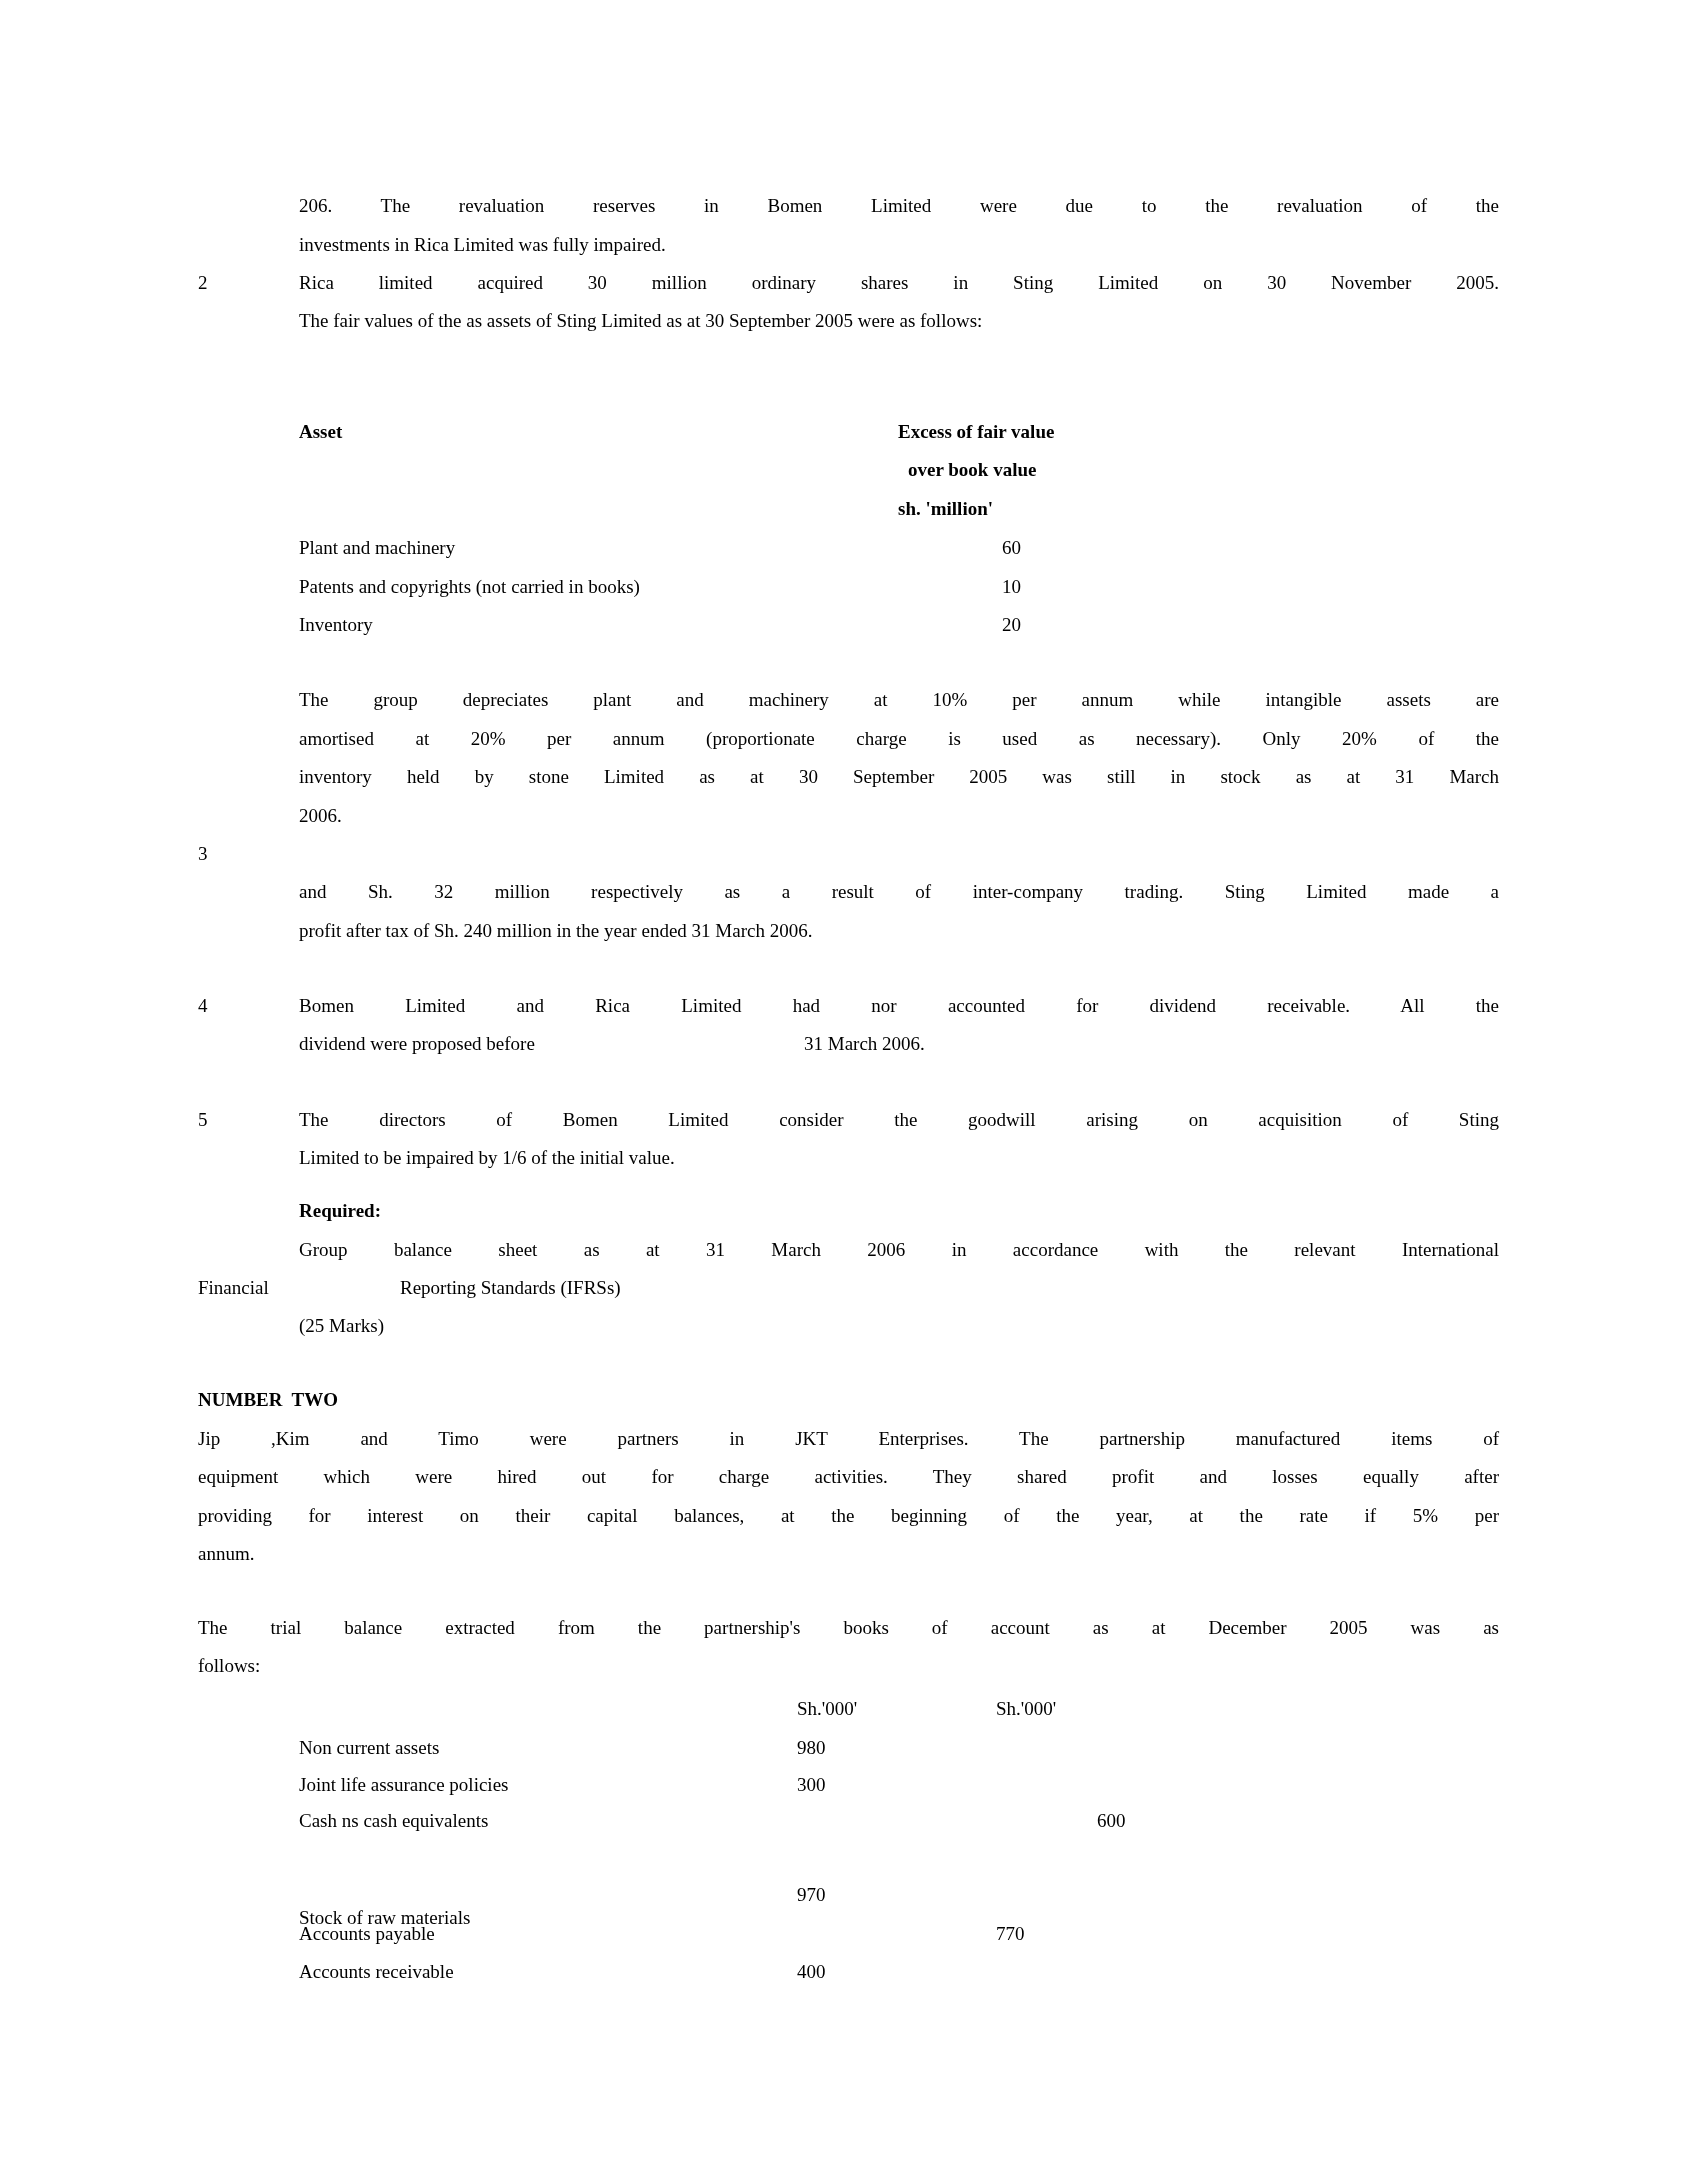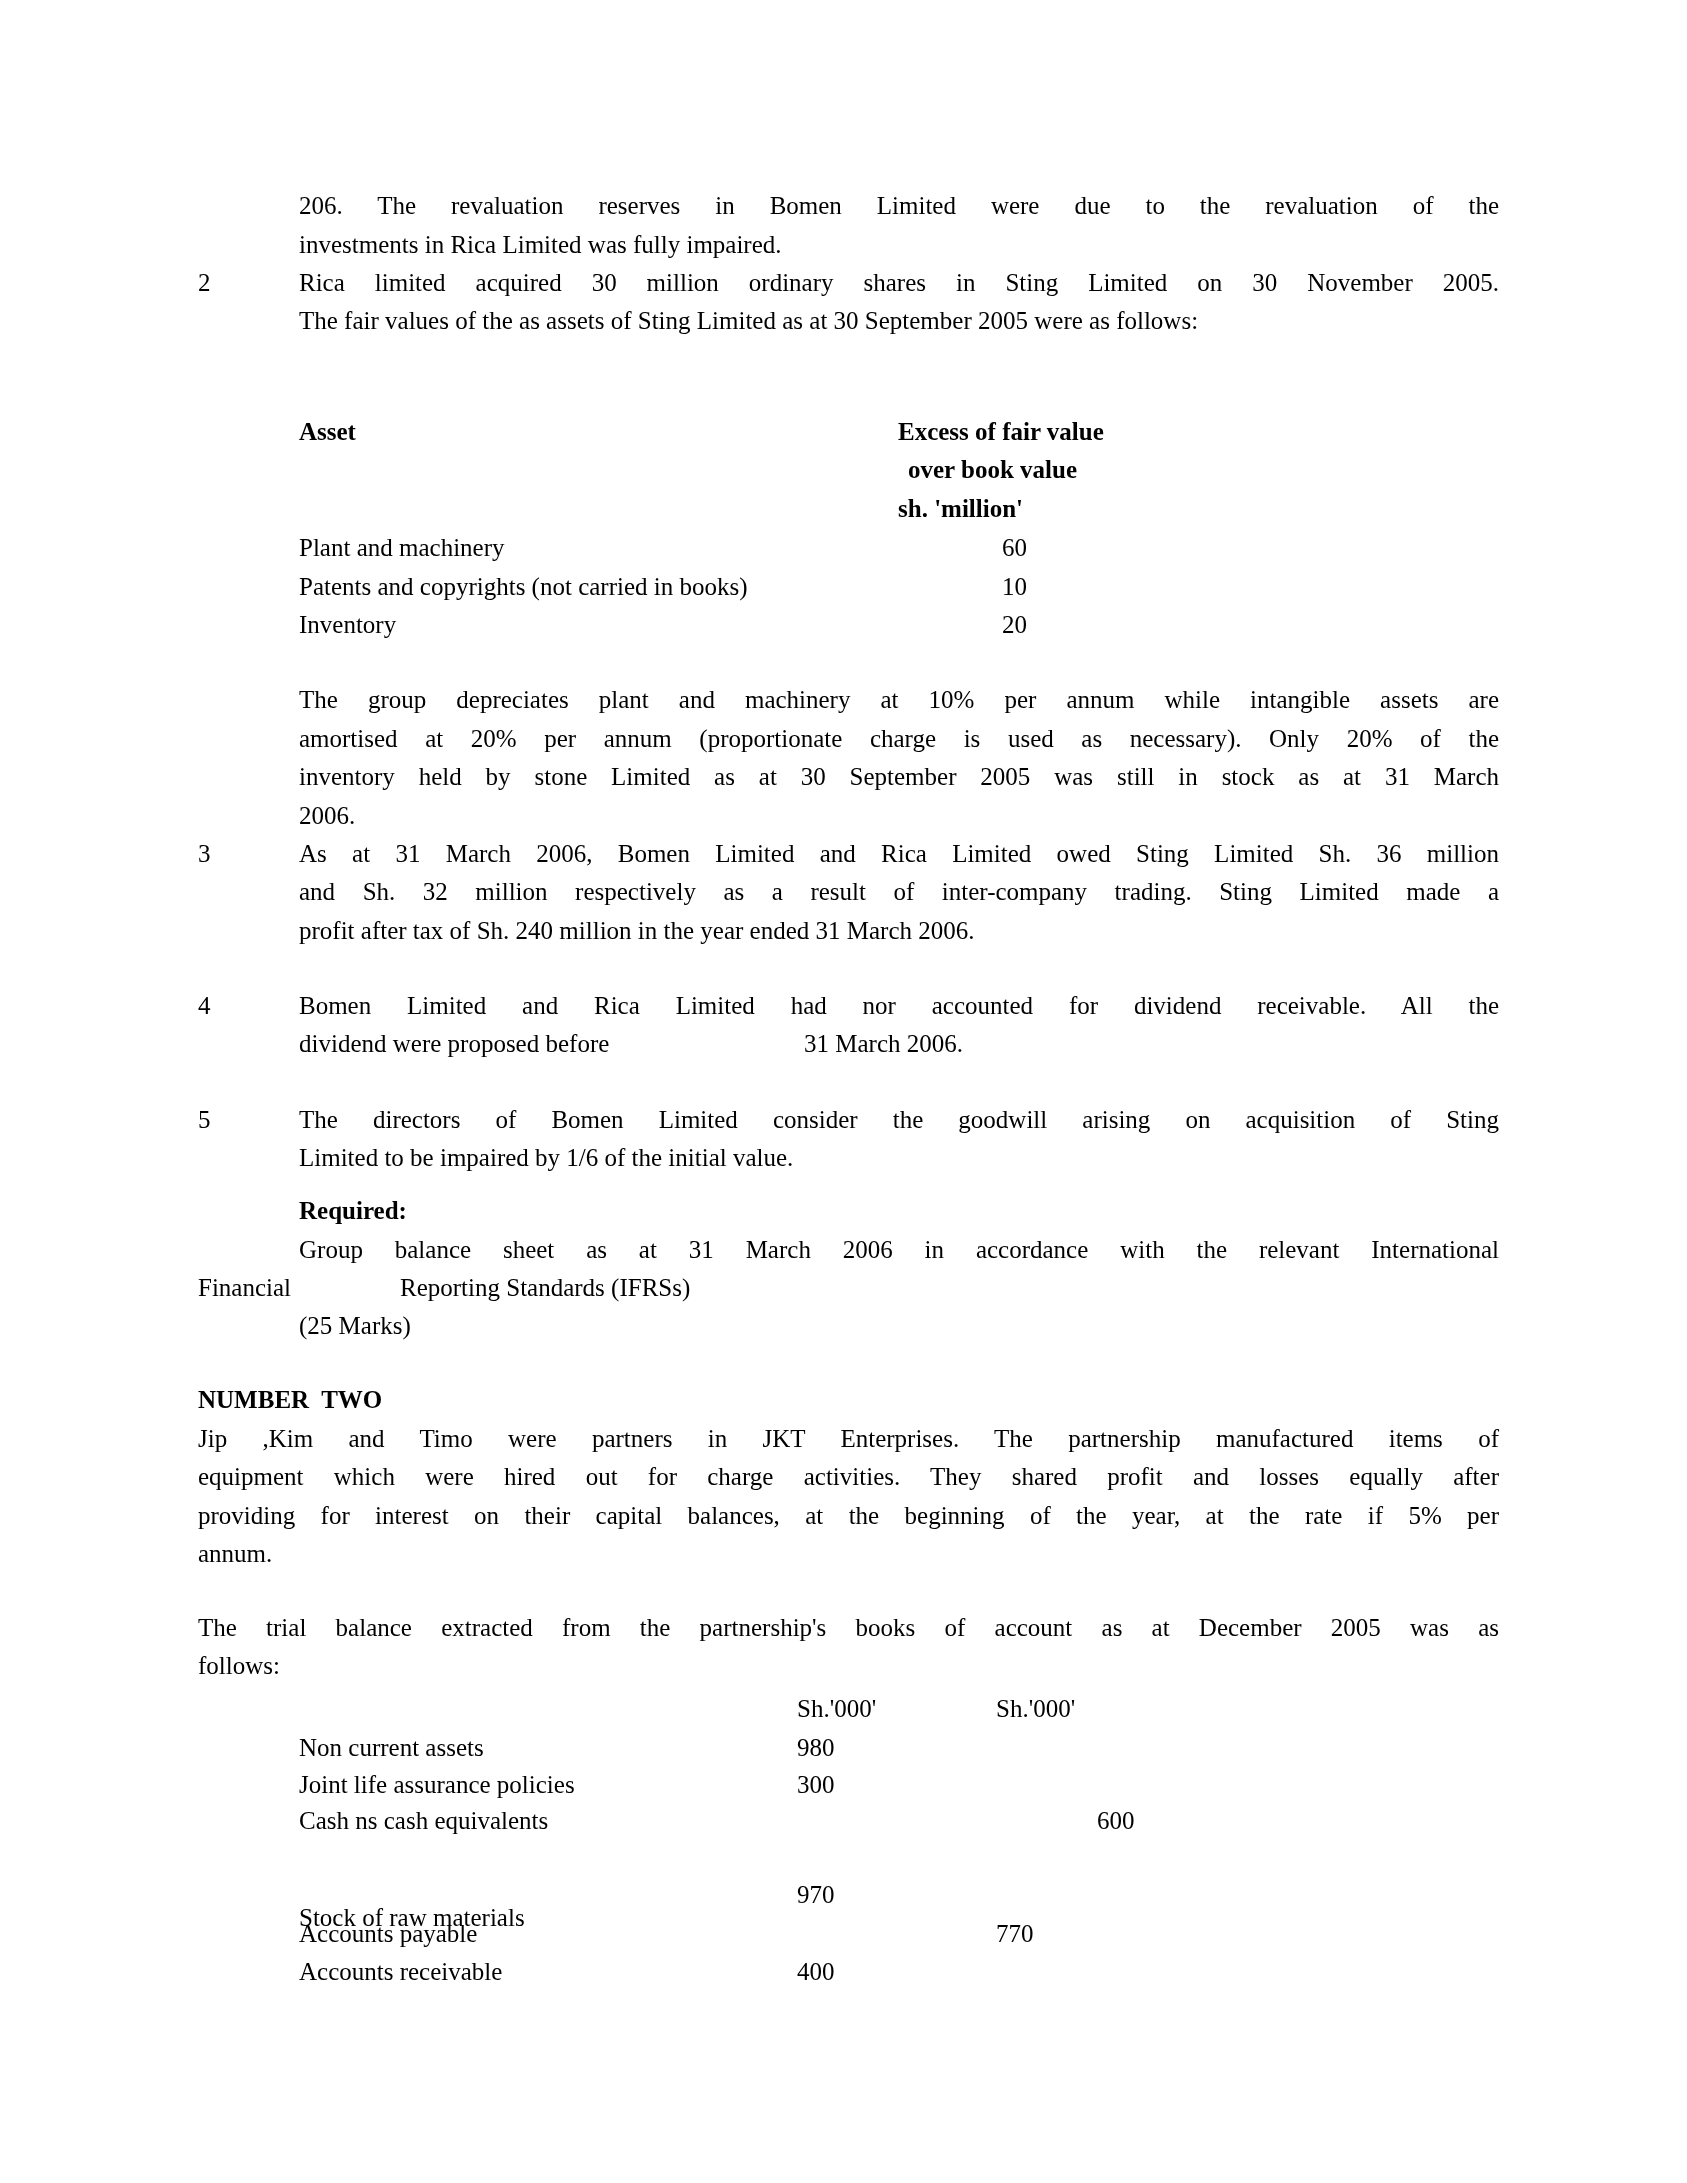--- a/index.html
+++ b/index.html
@@ -1,21 +1,21 @@
 <!DOCTYPE html>
 <html style="font-size:10.6px"><head>
 <meta charset="utf-8">
 <style>
   html, body { margin:0; padding:0; background:#ffffff; }
   .page {
     position:relative;
     width:1687px; height:2183px;
     background:#ffffff;
     font-family:"Liberation Serif","DejaVu Serif",serif;
-    font-size:25px;
+    font-size:19px;
     line-height:38px;
     color:#000000;
     overflow:hidden;
   }
   .t  { position:absolute; white-space:nowrap; }
   .jl { position:absolute; white-space:normal; text-align:justify; text-align-last:justify; }
   .b  { font-weight:bold; }
   .pre { white-space:pre; }
   .w-ind  { width:1200px; }
   .w-full { width:1301px; }
@@ -44,21 +44,20 @@
   <div class="t" style="left:1002px; top:568px;">10</div>
   <div class="t" style="left:299px; top:606px;">Inventory</div>
   <div class="t" style="left:1002px; top:606px;">20</div>
 
   <div class="jl w-ind" style="left:299px; top:681px;">The group depreciates plant and machinery at 10% per annum while intangible assets are</div>
   <div class="jl w-ind" style="left:299px; top:720px;">amortised at 20% per annum  (proportionate charge is used as necessary). Only 20% of the</div>
   <div class="jl w-ind" style="left:299px; top:758px;">inventory held by stone Limited as at 30 September 2005 was still in stock as at 31 March</div>
   <div class="t" style="left:299px; top:797px;">2006.</div>
 
   <div class="t" style="left:198px; top:835px;">3</div>
-  <div class="jl w-ind" style="left:299px; top:835px;">As at 31 March 2006, Bomen Limited and Rica Limited owed Sting Limited Sh. 36 million</div>
   <div class="jl w-ind" style="left:299px; top:873px;">and Sh. 32 million respectively as a result of inter-company trading.  Sting Limited made a</div>
   <div class="t" style="left:299px; top:912px;">profit after tax of Sh. 240 million in the year ended 31 March 2006.</div>
 
   <div class="t" style="left:198px; top:987px;">4</div>
   <div class="jl w-ind" style="left:299px; top:987px;">Bomen Limited and Rica Limited had nor accounted for dividend receivable.  All the</div>
   <div class="t" style="left:299px; top:1025px;">
     <span>dividend were proposed before</span>
     <span class="part2">31 March 2006.</span>
   </div>
 

